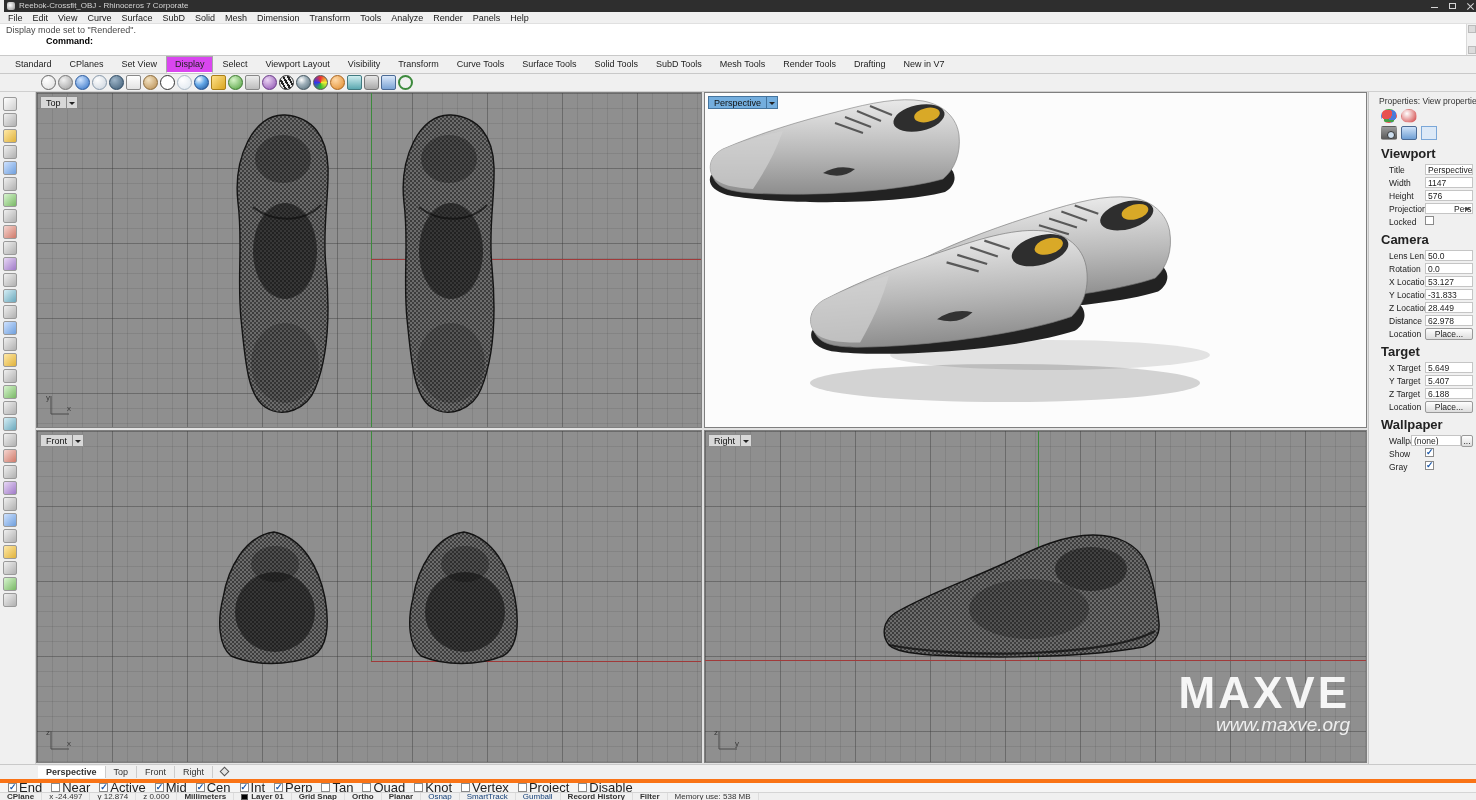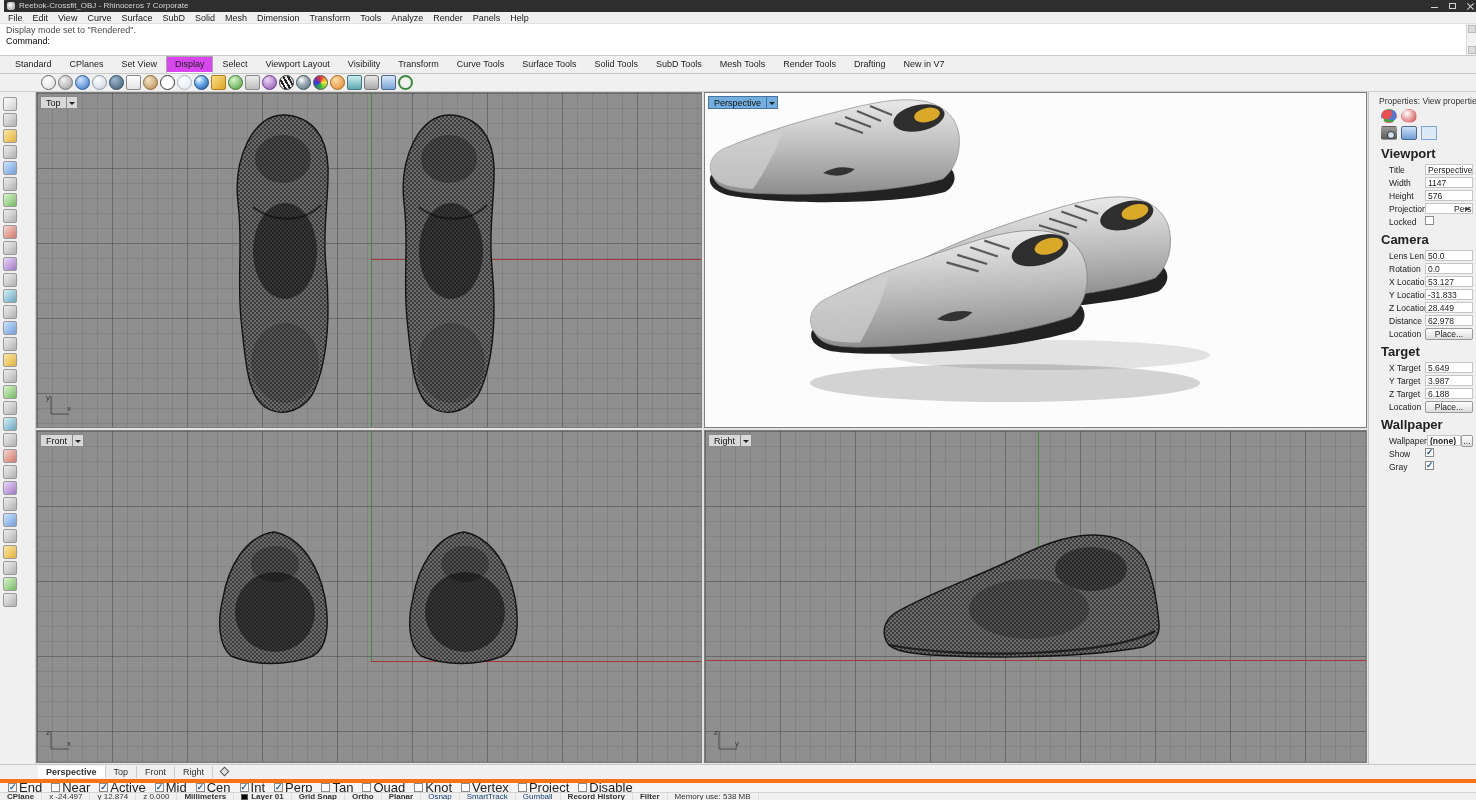--- a/index.html
+++ b/index.html
@@ -19,21 +19,21 @@
   .wc.close i{transform:rotate(45deg);} .wc.close b{transform:rotate(-45deg);}
 
   
   .menubar{position:absolute;left:0;top:12px;width:1476px;height:12px;background:#f0f0f0;border-bottom:1px solid #e0e0e0;
     display:flex;align-items:center;font-size:9px;padding-left:3px;}
   .menu-item{padding:0 5px;color:#1a1a1a;cursor:default;}
 
   
   .cmdarea{position:absolute;left:0;top:24px;width:1476px;height:32px;background:#fff;border-bottom:1px solid #c9c9c9;
     font-size:9px;line-height:10.5px;padding:1px 6px;color:#4a4a4a;}
-  .cmd-prompt{font-weight:normal;color:#000;}
+  .cmd-prompt{font-weight:bold;color:#000;margin-left:40px;}
   .cmd-scroll{position:absolute;right:0;top:0;width:10px;height:31px;background:#f2f2f2;border-left:1px solid #d9d9d9;}
   .sb{position:absolute;left:1px;width:8px;height:8px;background:#dcdcdc;border:1px solid #bbb;}
   .sb.up{top:1px;} .sb.dn{bottom:1px;}
 
   
   .tabbar{position:absolute;left:0;top:56px;width:1476px;height:18px;background:#f0f0f0;border-bottom:1px solid #c9c9c9;
     display:flex;align-items:flex-end;padding-left:6px;font-size:9px;}
   .ttab{padding:2px 8px 3px 8px;border:1px solid transparent;color:#222;cursor:default;white-space:nowrap;}
   .ttab.active{background:#d946ef;border-color:#a8a8a8;border-bottom-color:#fcfcfc;}
 
@@ -120,21 +120,21 @@
   .pt-display{border-radius:2px;background:linear-gradient(#cfe2f8,#6f9fd4);border:1px solid #4a6a94;}
   .pt-view{background:#fff;border:1px solid #999;}
   .psec-title{font-weight:bold;font-size:13px;padding:4px 0 2px 12px;color:#222;}
   .prow{display:flex;align-items:center;height:13px;padding:0 3px 0 20px;}
   .plabel{flex:1;white-space:nowrap;overflow:hidden;color:#222;}
   .pval{width:48px;background:#fff;border:1px solid #c5c5c5;height:11px;line-height:10px;padding:0 2px;white-space:nowrap;overflow:hidden;}
   .psel{position:relative;padding-right:9px;padding-left:28px;}
   .psel::after{content:"";position:absolute;right:2px;top:4px;border:3px solid transparent;border-top-color:#444;}
   .pbtn{width:48px;height:12px;line-height:11px;text-align:center;background:linear-gradient(#fefefe,#ddd);border:1px solid #999;border-radius:2px;cursor:pointer;}
   .pbtn.small{width:12px;}
-  .pval.short{width:34px;font-weight:bold;}
+  .pval.short{width:50px;}
   .cb{display:inline-block;width:9px;height:9px;background:#fff;border:1px solid #8a8a8a;position:relative;flex:0 0 auto;}
   .checked > .cb::after, .cb.checked::after{content:"✓";position:absolute;left:0px;top:-2px;font-size:9px;color:#1a57a8;font-weight:bold;}
 
   
   .vtabs{position:absolute;left:0;top:764px;width:1476px;height:15px;background:#f0f0f0;border-top:1px solid #c9c9c9;
     display:flex;align-items:center;padding-left:38px;font-size:9px;}
   .vtab{padding:1px 8px;border-right:1px solid #ccc;color:#333;cursor:pointer;}
   .vtab.active{font-weight:bold;background:#fff;}
   .vtab-add{width:7px;height:7px;border:1px solid #555;transform:rotate(45deg);margin-left:8px;cursor:pointer;background:#e6e6e6;}
 
@@ -377,20 +377,24 @@
   <div class="vp-head">
     <span class="vp-chip">Right</span>
     <span class="vp-caret"></span>
   </div>
   <svg class="axis-ind" width="32" height="32">
     <line x1="8" y1="25" x2="26" y2="25" stroke="#4a4a4a"></line>
     <line x1="8" y1="25" x2="8" y2="7" stroke="#4a4a4a"></line>
     <text x="3" y="11">z</text>
     <text x="24" y="22">y</text>
   </svg>
+  <div class="watermark">
+    <div class="wm-title">MAXVE</div>
+    <div class="wm-url">www.maxve.org</div>
+  </div>
 </div>
 
 <div class="panel">
   <div class="panel-header">Properties: View properties</div>
   <div class="ptabs">
     <span class="ptab pt-ball"></span>
       <span class="ptab pt-material"></span>
   </div>
   <div class="ptabs">
     <span class="ptab pt-camera"></span>
@@ -453,21 +457,21 @@
   </div>
 
   <div class="psec-title">Target</div>
   <div>
     <div class="prow">
         <span class="plabel">X Target</span>
         <span class="pval">5.649</span>
       </div>
       <div class="prow">
         <span class="plabel">Y Target</span>
-        <span class="pval">3.987</span>
+        <span class="pval">5.407</span>
       </div>
       <div class="prow">
         <span class="plabel">Z Target</span>
         <span class="pval">6.188</span>
       </div>
   </div>
   <div class="prow">
     <span class="plabel">Location</span>
     <span class="pbtn">Place...</span>
   </div>

